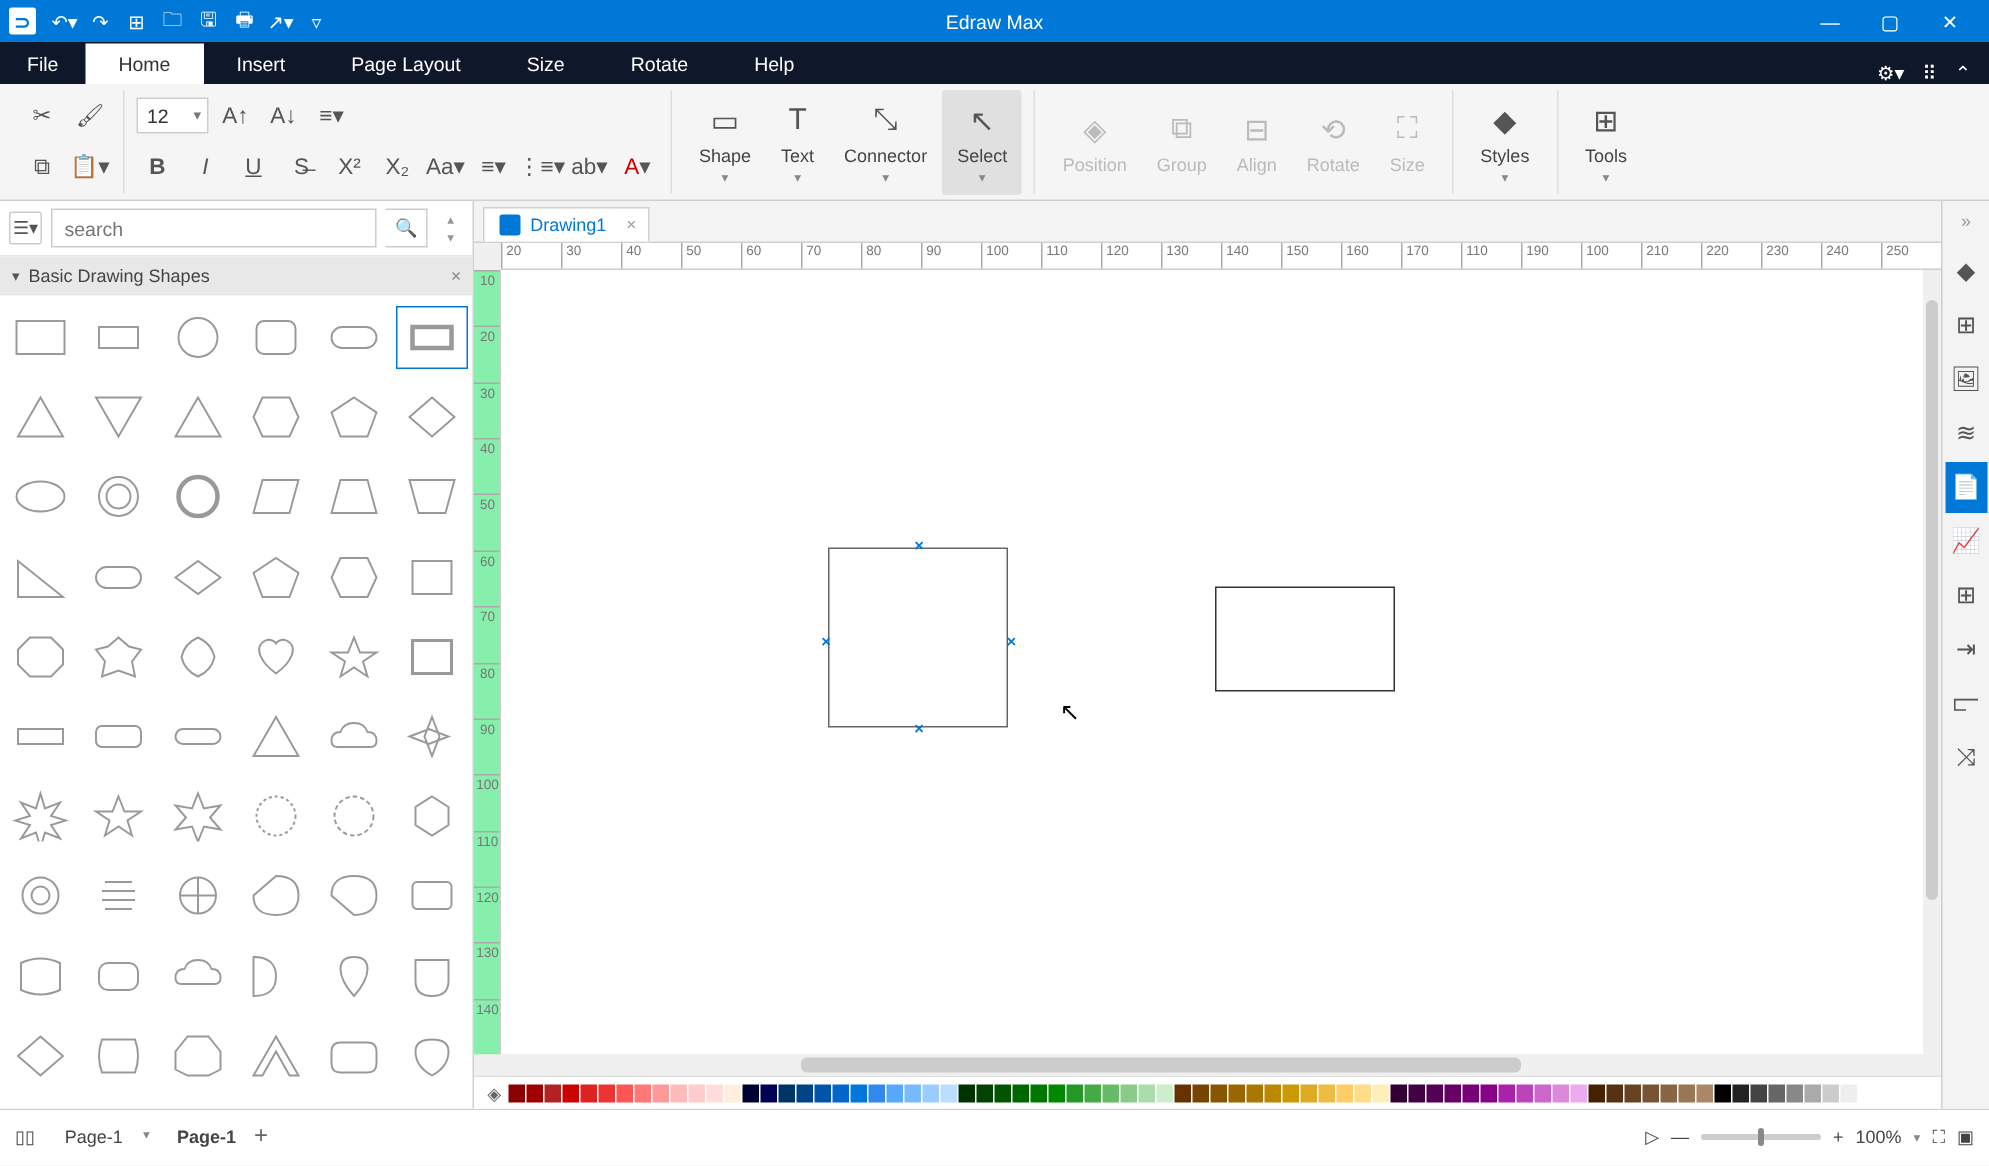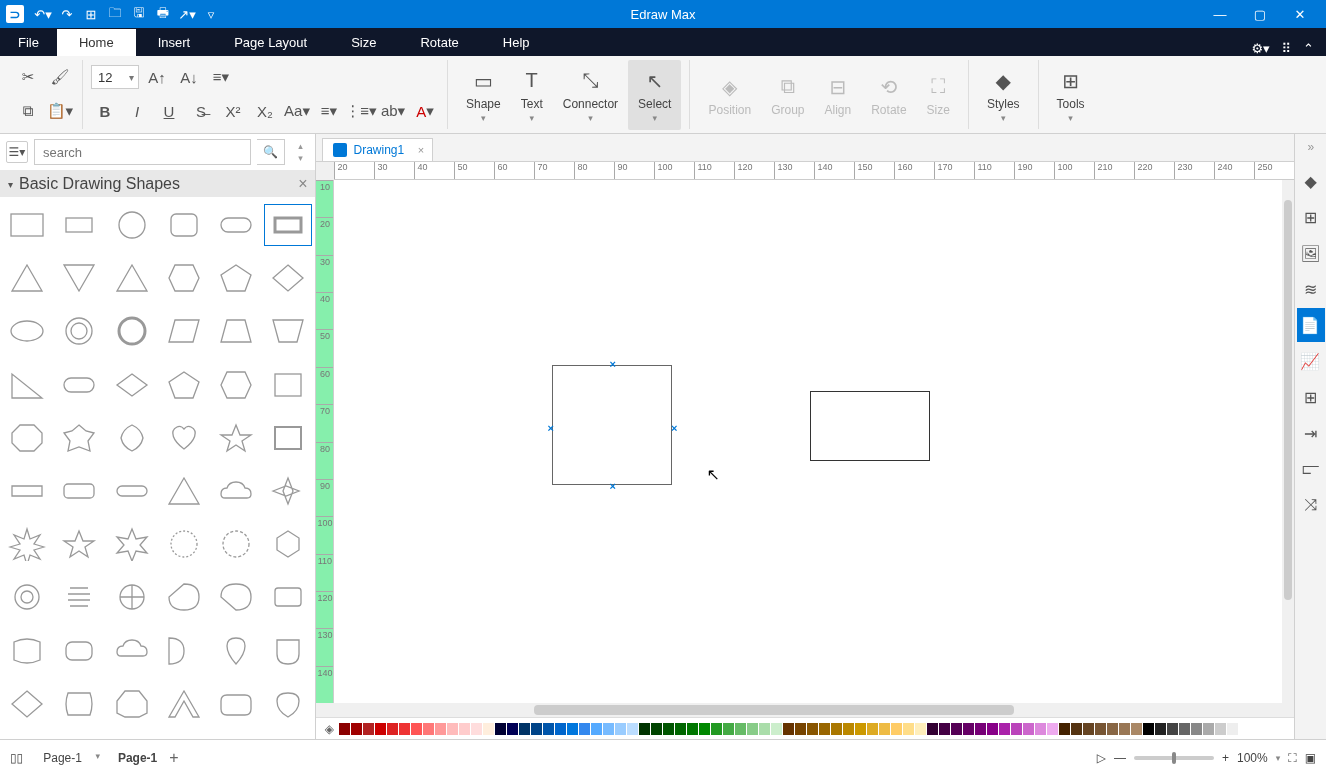--- a/index.html
+++ b/index.html
@@ -33,21 +33,21 @@
 .ribbon-bigbtn .lbl{font-size:12px;color:#444}
 .main{display:flex;height:605px}
 .libraries{width:342px;background:#fff;border-right:1px solid #d0d0d0;display:flex;flex-direction:column}
 .lib-header{height:28px;background:#f3f3f3;display:flex;align-items:center;padding:0 10px;font-size:13px;color:#555;border-bottom:1px solid #e0e0e0;position:relative}
 .lib-header .collapse{position:absolute;right:6px;color:#999;font-size:12px}
 .lib-search{display:flex;align-items:center;padding:5px 6px;gap:6px;border-bottom:1px solid #e8e8e8}
 .lib-search .liba{width:22px;height:22px;display:flex;align-items:center;justify-content:center;color:#555;border:1px solid #ccc;border-radius:2px}
 .lib-search input{flex:1;height:26px;border:1px solid #ccc;padding:0 8px;font-size:13px;outline:none}
 .lib-search .srch{width:28px;height:26px;display:flex;align-items:center;justify-content:center;color:#555;border:1px solid #ccc;border-left:none}
 .lib-search .navcol{width:18px;display:flex;flex-direction:column;gap:2px;color:#999;font-size:9px;align-items:center}
-.lib-cat{height:26px;background:#e8e8e8;display:flex;align-items:center;padding:0 8px;font-size:16px;color:#444;position:relative}
+.lib-cat{height:26px;background:#e8e8e8;display:flex;align-items:center;padding:0 8px;font-size:12px;color:#444;position:relative}
 .lib-cat::before{content:"▾";margin-right:6px;font-size:10px;color:#555}
 .lib-cat .x{position:absolute;right:8px;color:#888}
 .shapes-grid{flex:1;overflow:auto;padding:8px 4px;display:grid;grid-template-columns:repeat(6,1fr);gap:6px}
 .shape-cell{height:40px;display:flex;align-items:center;justify-content:center;cursor:pointer}
 .shape-cell svg{width:38px;height:34px}
 .shape-cell.sel{outline:1px solid #0078d7}
 .shape-stroke{fill:none;stroke:#999;stroke-width:1.3}
 .canvas-area{flex:1;display:flex;flex-direction:column;position:relative;background:#f0f0f0}
 .doc-tabs{height:28px;background:#f3f3f3;display:flex;align-items:flex-end;padding-left:6px;border-bottom:1px solid #d0d0d0}
 .doc-tab{background:#fff;border:1px solid #d0d0d0;border-bottom:none;padding:4px 28px 4px 10px;font-size:12px;color:#0078d7;display:flex;align-items:center;gap:6px;position:relative}

